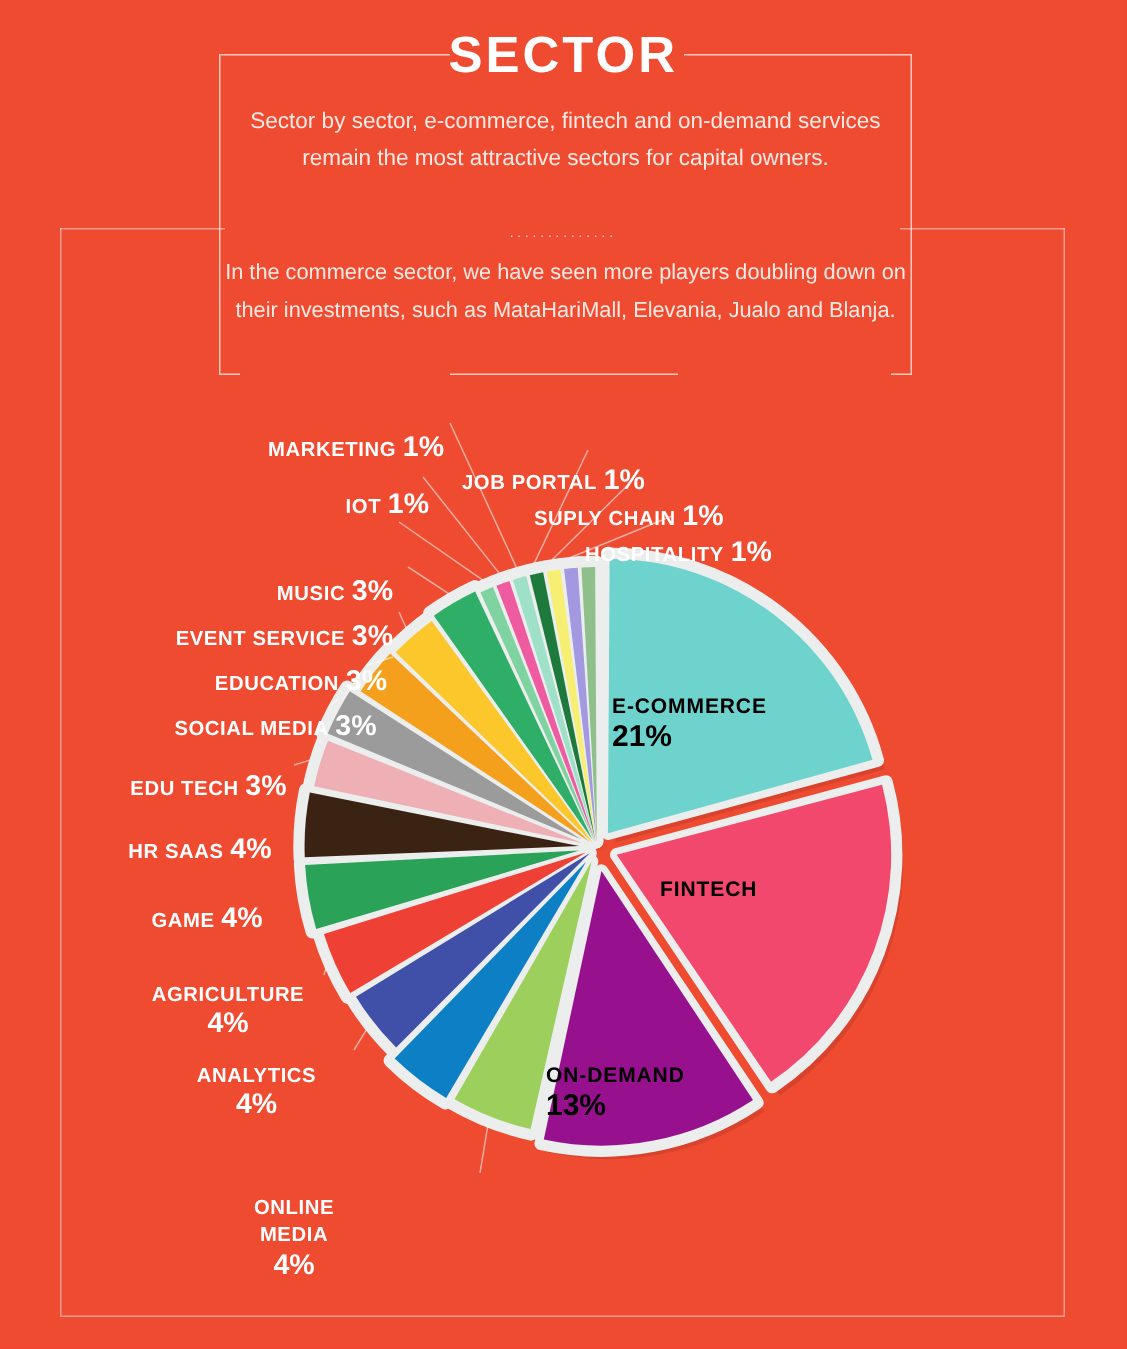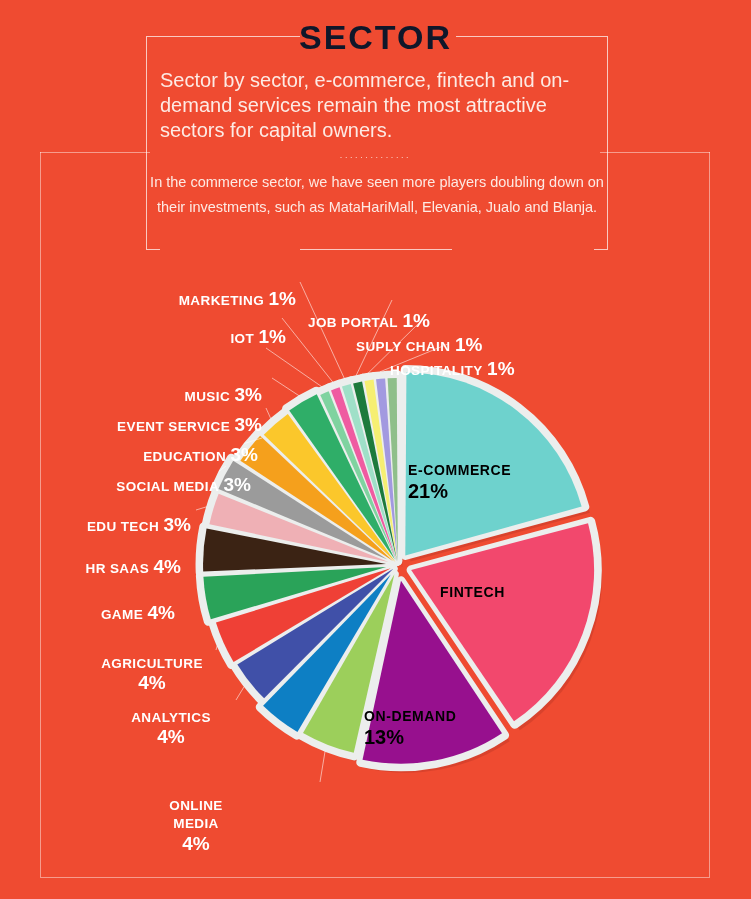--- a/index.html
+++ b/index.html
@@ -37,26 +37,26 @@
   }
   
   .mask{position:absolute;background:#ef4b31;pointer-events:none;}
   .mask-title{left:300px;top:28px;width:156px;height:20px;}
   .mask-bot-left{left:160px;top:244px;width:140px;height:12px;}
   .mask-bot-right{left:452px;top:244px;width:142px;height:12px;}
 
   
   .title{
     position:absolute;left:0;top:18px;width:751px;text-align:center;
-    color:#0f172a;font-size:34px;font-weight:bold;letter-spacing:2px;
+    color:#ffffff;font-size:34px;font-weight:bold;letter-spacing:2px;
     font-family:"Liberation Sans", sans-serif;
   }
   .intro{
     position:absolute;left:160px;top:68px;width:434px;
-    color:#fdeae4;font-size:20px;line-height:25px;
+    text-align:center;color:#fdeae4;font-size:15px;line-height:25px;
     font-family:"Liberation Sans", sans-serif;
   }
   .divider-dots{
     position:absolute;left:0;top:150px;width:751px;text-align:center;
     color:#fbd7cc;font-size:9px;letter-spacing:2.6px;
   }
   .intro2{
     position:absolute;left:150px;top:170px;width:454px;
     text-align:center;color:#fdeae4;font-size:14.5px;line-height:25px;
   }

